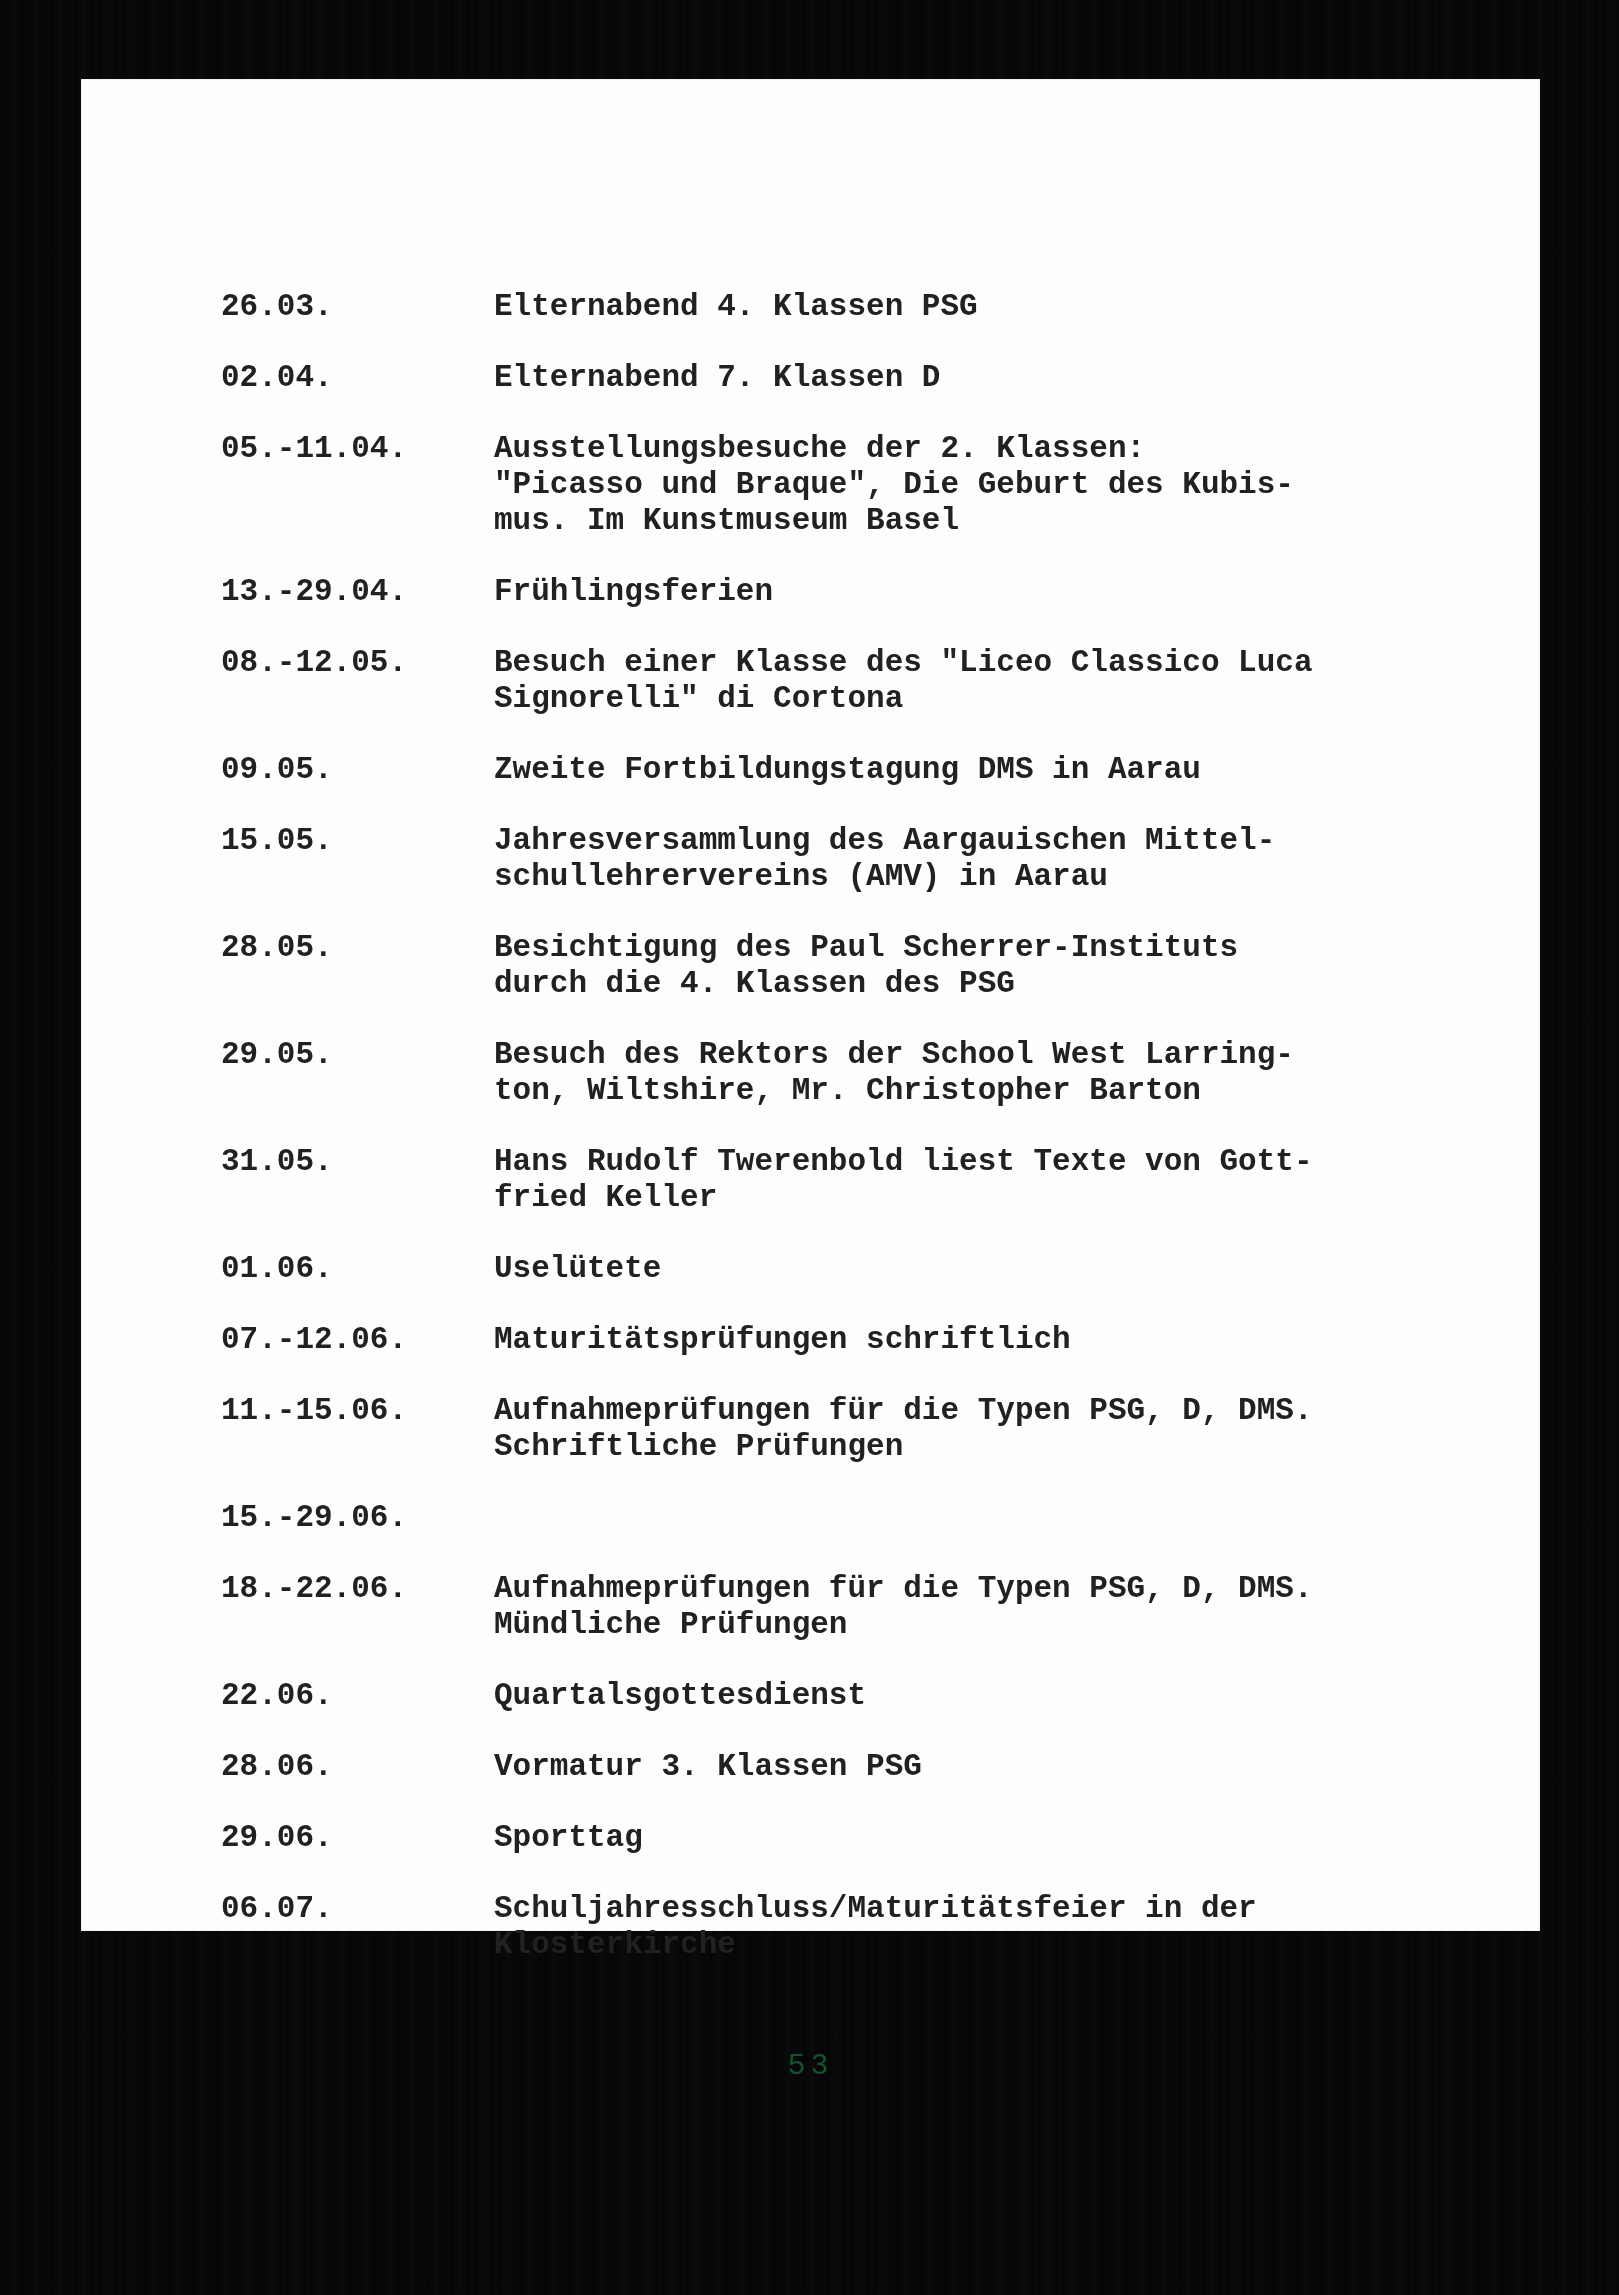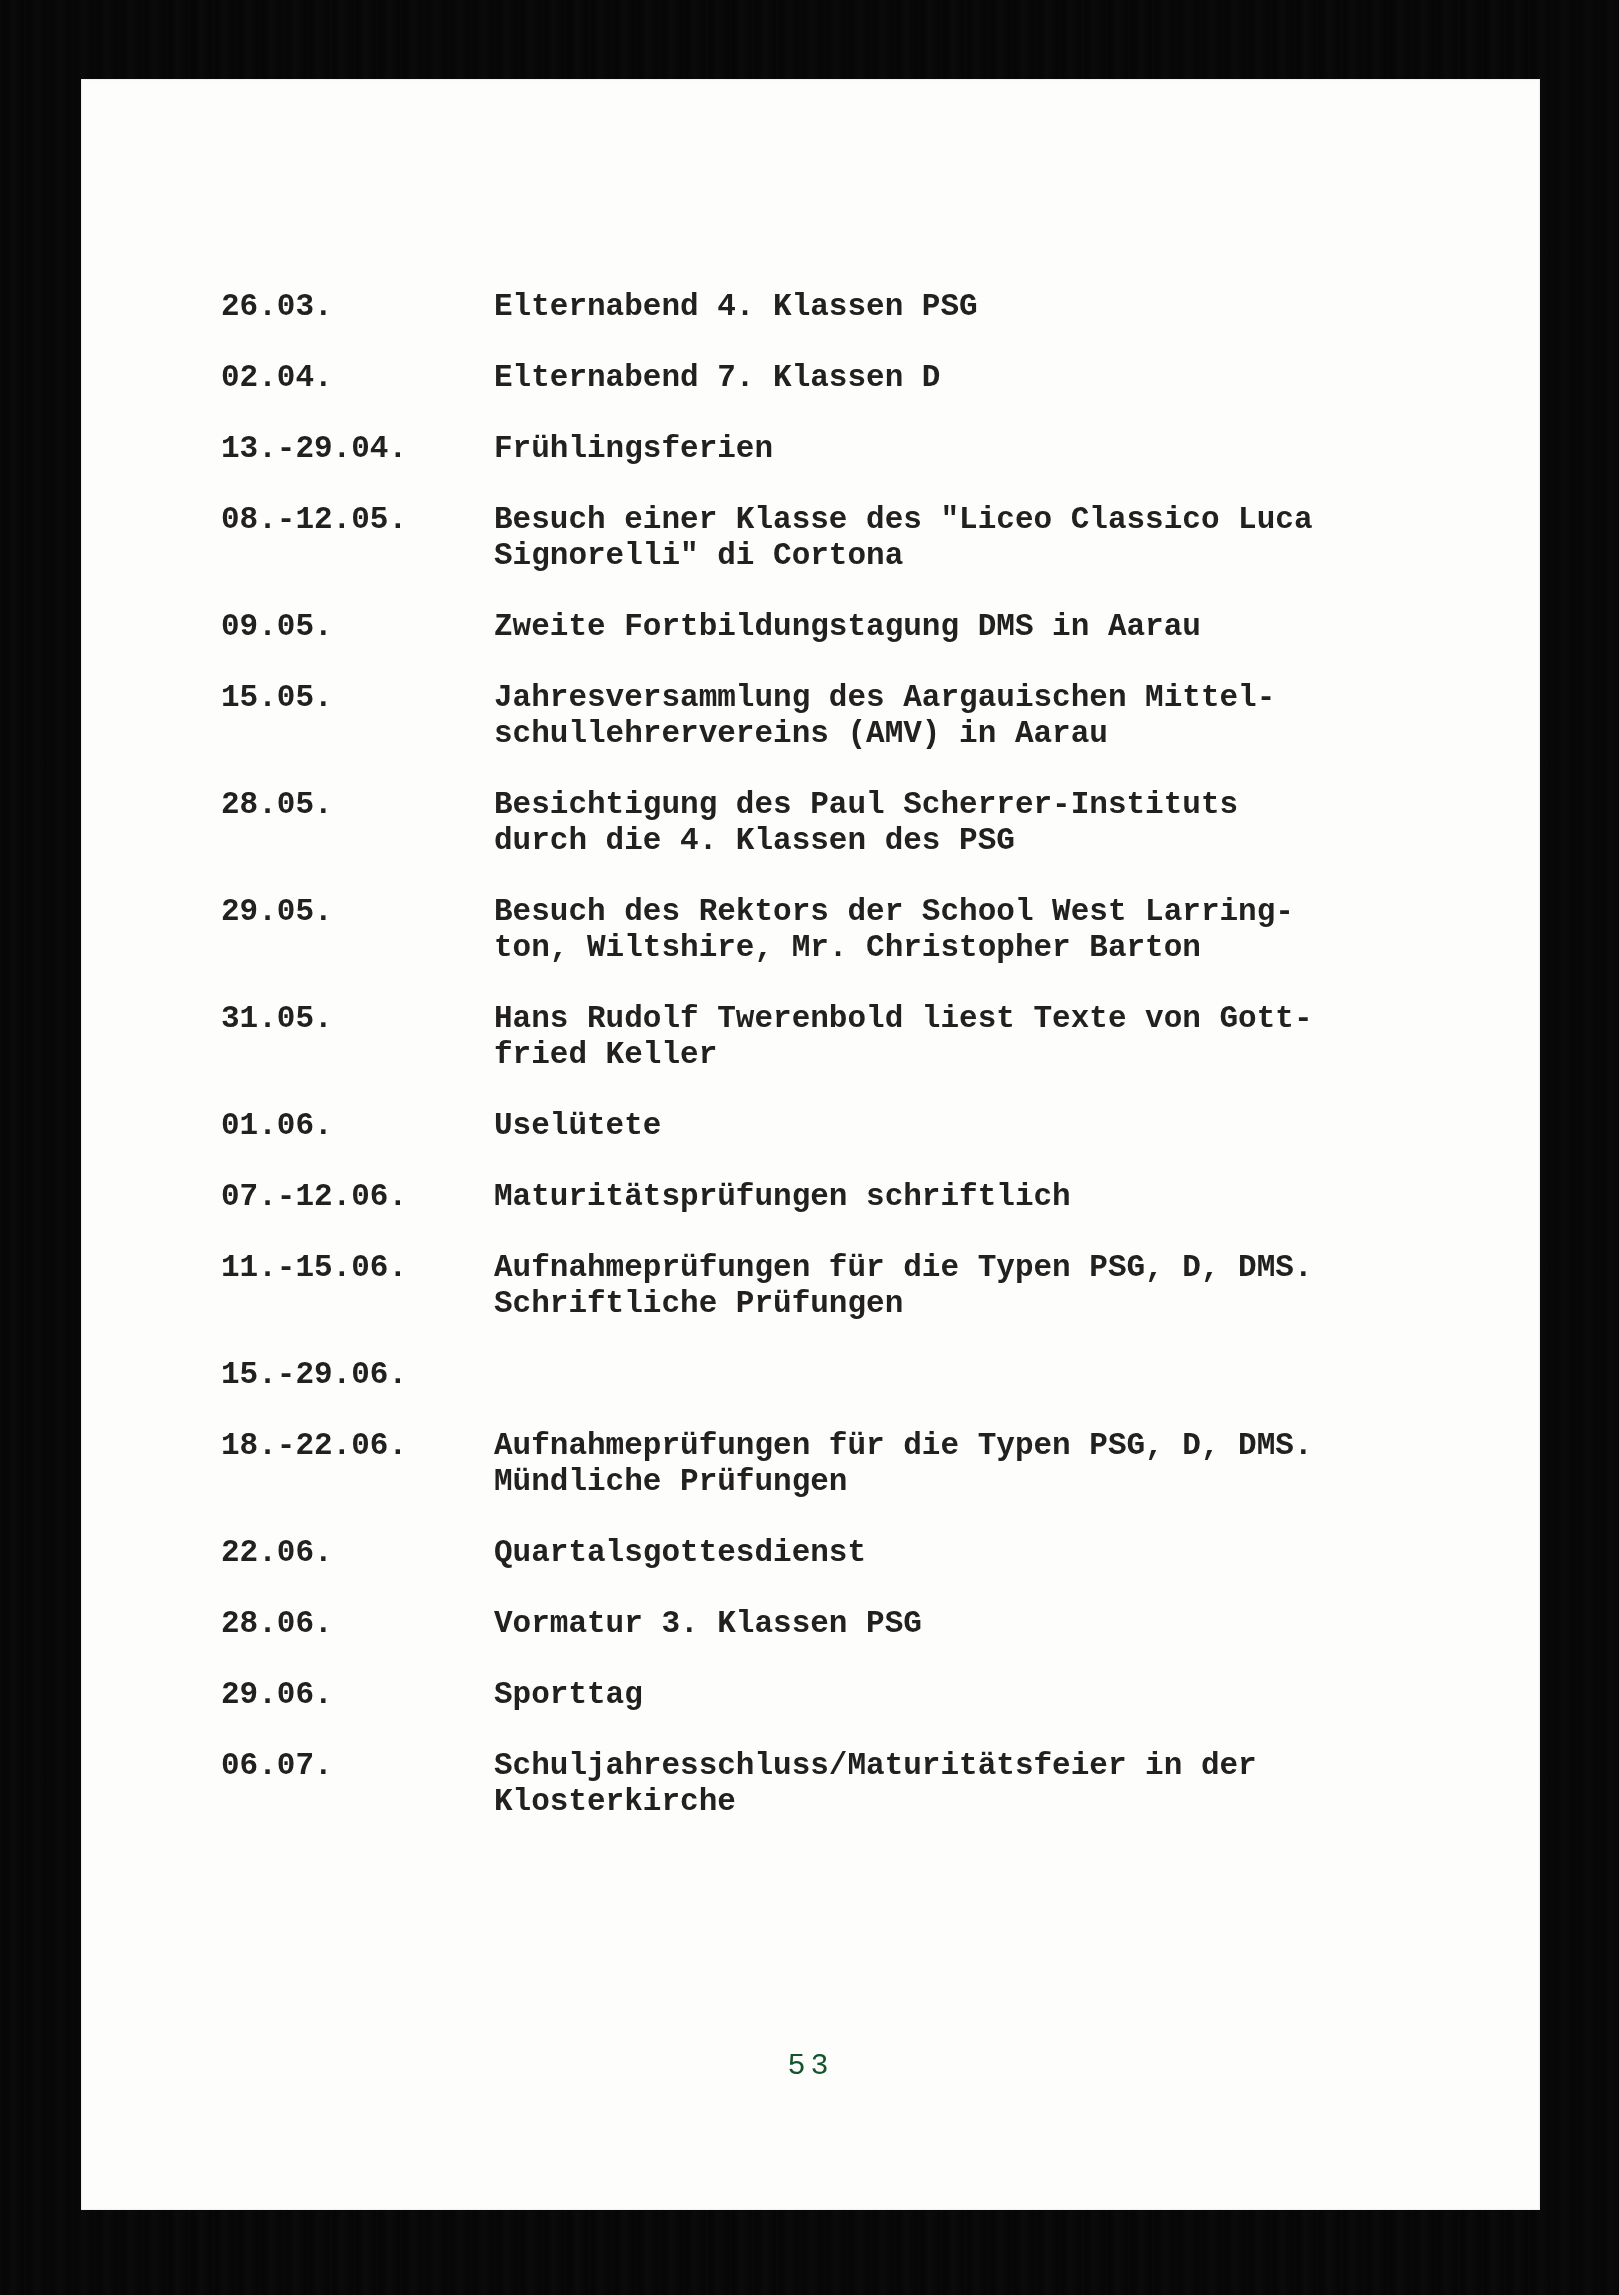--- a/index.html
+++ b/index.html
@@ -27,21 +27,21 @@
       rgba(255,255,255,0.018) 13px,
       rgba(0,0,0,0) 23.5px
     );
     pointer-events: none;
   }
   .page {
     position: absolute;
     left: 81px;
     top: 79px;
     width: 1459px;
-    height: 2131px;
+    height: 1852px;
     background: #fdfdfc;
     box-shadow: inset 0 0 1.6px rgba(0,0,0,0.25);
   }
   .content {
     position: absolute;
     left: 140px;
     top: 210px;
     right: 65px;
   }
   .event-row {
@@ -82,20 +82,26 @@
   <div class="page">
     <div class="content">
 
     <div class="event-row">
           <span class="date">26.03.</span>
           <span class="desc">Elternabend 4. Klassen PSG</span>
         </div>
         <div class="event-row">
           <span class="date">02.04.</span>
           <span class="desc">Elternabend 7. Klassen D</span>
+        </div>
+        <div class="event-row">
+          <span class="date">05.-11.04.</span>
+          <span class="desc">Ausstellungsbesuche der 2. Klassen:
+"Picasso und Braque", Die Geburt des Kubis-
+mus. Im Kunstmuseum Basel</span>
         </div>
         <div class="event-row">
           <span class="date">13.-29.04.</span>
           <span class="desc">Frühlingsferien</span>
         </div>
         <div class="event-row">
           <span class="date">08.-12.05.</span>
           <span class="desc">Besuch einer Klasse des "Liceo Classico Luca
 Signorelli" di Cortona</span>
         </div>

